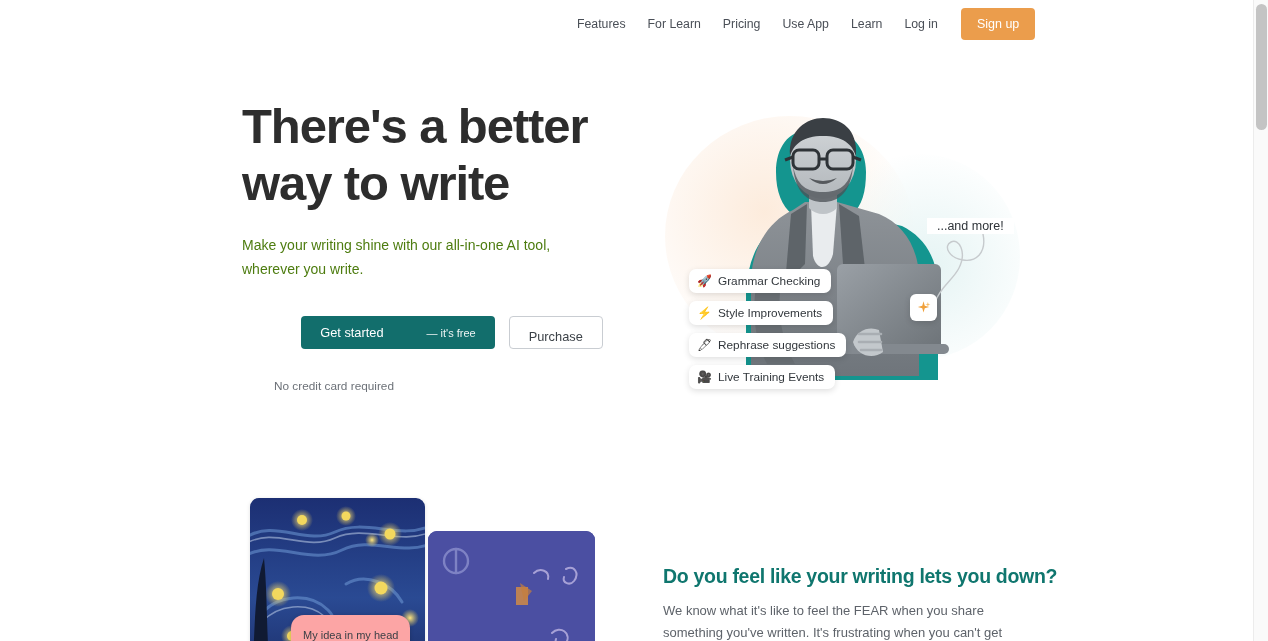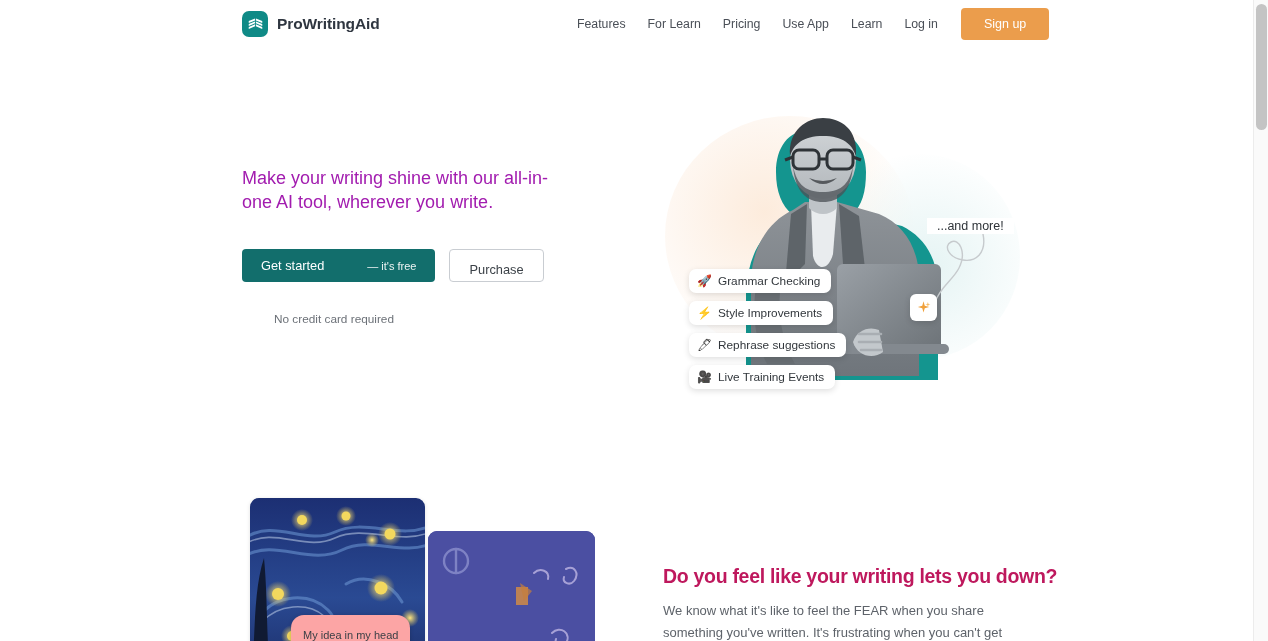--- a/index.html
+++ b/index.html
@@ -51,44 +51,44 @@
     font-size: 12.3px; color: #4a4f57;
     text-decoration: none; white-space: nowrap;
     padding: 6px 11px; border-radius: 4px;
     line-height: 1;
   }
   .btn-signup {
     margin-left: 12px;
     background: #eb9d4c;
     color: #ffffff;
     font-size: 12.5px;
-    padding: 9px 23px;
+    padding: 9px 16px;
     border: none; border-radius: 4px;
     cursor: pointer; white-space: nowrap;
     font-family: inherit;
   }
 
   
   .hero {
     position: absolute; top: 48px; left: 0;
     width: 1253px; height: 430px;
   }
   .hero-copy { position: absolute; left: 242px; top: 50px; width: 420px; }
   .hero-title {
     font-size: 49px; line-height: 57px;
     font-weight: bold; color: #2d2d2d;
     letter-spacing: -1.1px;
   }
   .hero-sub {
-    margin-top: 12px;
-    font-size: 18px; line-height: 23.5px;
-    color: #a21caf; max-width: 330px;
+    margin-top: 22px;
+    font-size: 14px; line-height: 23.5px;
+    color: #4d7c0f; max-width: 330px;
   }
   .hero-actions {
-    margin-top: 35px; display: flex; align-items: center; gap: 14px;
+    margin-top: 35px; display: flex; align-items: center; gap: 14px; justify-content: center;
   }
   .btn-primary {
     background: #126e6c; color: #ffffff;
     border: none; border-radius: 4px;
     padding: 0 19px; height: 33px;
     font-size: 12.8px; cursor: pointer;
     display: inline-flex; align-items: center; gap: 6px;
     font-family: inherit;
   }
   .btn-primary .sub { font-size: 11px; opacity: .92; margin-left: 37px; }
@@ -172,21 +172,21 @@
   }
   .caption::after {
     content: ""; position: absolute; left: 34px; bottom: -5px;
     width: 0; height: 0;
     border-left: 5px solid transparent; border-right: 5px solid transparent;
     border-top: 6px solid #ffffff;
   }
 
   .sec2-copy { position: absolute; left: 663px; top: 85px; width: 400px; }
   .sec2-title {
-    font-size: 19.5px; font-weight: bold; color: #be185d;
+    font-size: 19.5px; font-weight: bold; color: #0f766e;
     letter-spacing: -0.3px; line-height: 26px;
   }
   .sec2-body {
     margin-top: 11px; font-size: 13px; line-height: 22px;
     color: #5e636a; width: 345px;
   }
 
   
   .scrollbar {
     position: absolute; right: 0; top: 0;
@@ -198,50 +198,38 @@
     width: 11px; height: 126px; border-radius: 6px;
     background: #c4c4c4;
   }
 </style>
 </head>
 <body>
 
 <div class="viewport">
 
   <div class="header">
-    <a class="brand" href="#">
-      <span class="brand-mark">
-        <svg width="17" height="17" viewBox="0 0 24 24" aria-hidden="true">
-          <path d="M2.5 7.2 L11.4 3.4 L11.4 6.2 L2.5 10.0 Z" fill="#ffffff"></path>
-          <path d="M2.5 11.4 L11.4 7.6 L11.4 10.4 L2.5 14.2 Z" fill="#ffffff"></path>
-          <path d="M2.5 15.6 L11.4 11.8 L11.4 14.6 L2.5 18.4 Z" fill="#ffffff"></path>
-          <path d="M12.6 3.4 L21.5 7.2 L21.5 10.0 L12.6 6.2 Z" fill="#ffffff"></path>
-          <path d="M12.6 7.6 L21.5 11.4 L21.5 14.2 L12.6 10.4 Z" fill="#ffffff"></path>
-          <path d="M12.6 11.8 L21.5 15.6 L21.5 18.4 L12.6 14.6 Z" fill="#ffffff"></path>
-        </svg>
-      </span>
-      <span class="brand-name">ProWritingAid</span>
-    </a>
 
     <nav class="nav">
       <a class="nav-link" href="#">Features</a>
       <a class="nav-link" href="#">For Learn</a>
       <a class="nav-link" href="#">Pricing</a>
       <a class="nav-link" href="#">Use App</a>
       <a class="nav-link" href="#">Learn</a>
       <a class="nav-link" href="#">Log in</a>
       <button class="btn-signup">Sign up</button>
     </nav>
   </div>
 
   <div class="hero">
 
     <div class="hero-copy">
       <h1 class="hero-title">
-        <br>
+        <span>There's a better</span><br>
+        <span>way to write</span>
       </h1>
       <p class="hero-sub">Make your writing shine with our all-in-one AI tool, wherever you write.</p>
 
       <div class="hero-actions">
         <button class="btn-primary">
           <span>Get started</span>
           <span class="sub">— it's free</span>
         </button>
         <button class="btn-outline">Purchase</button>
       </div>

